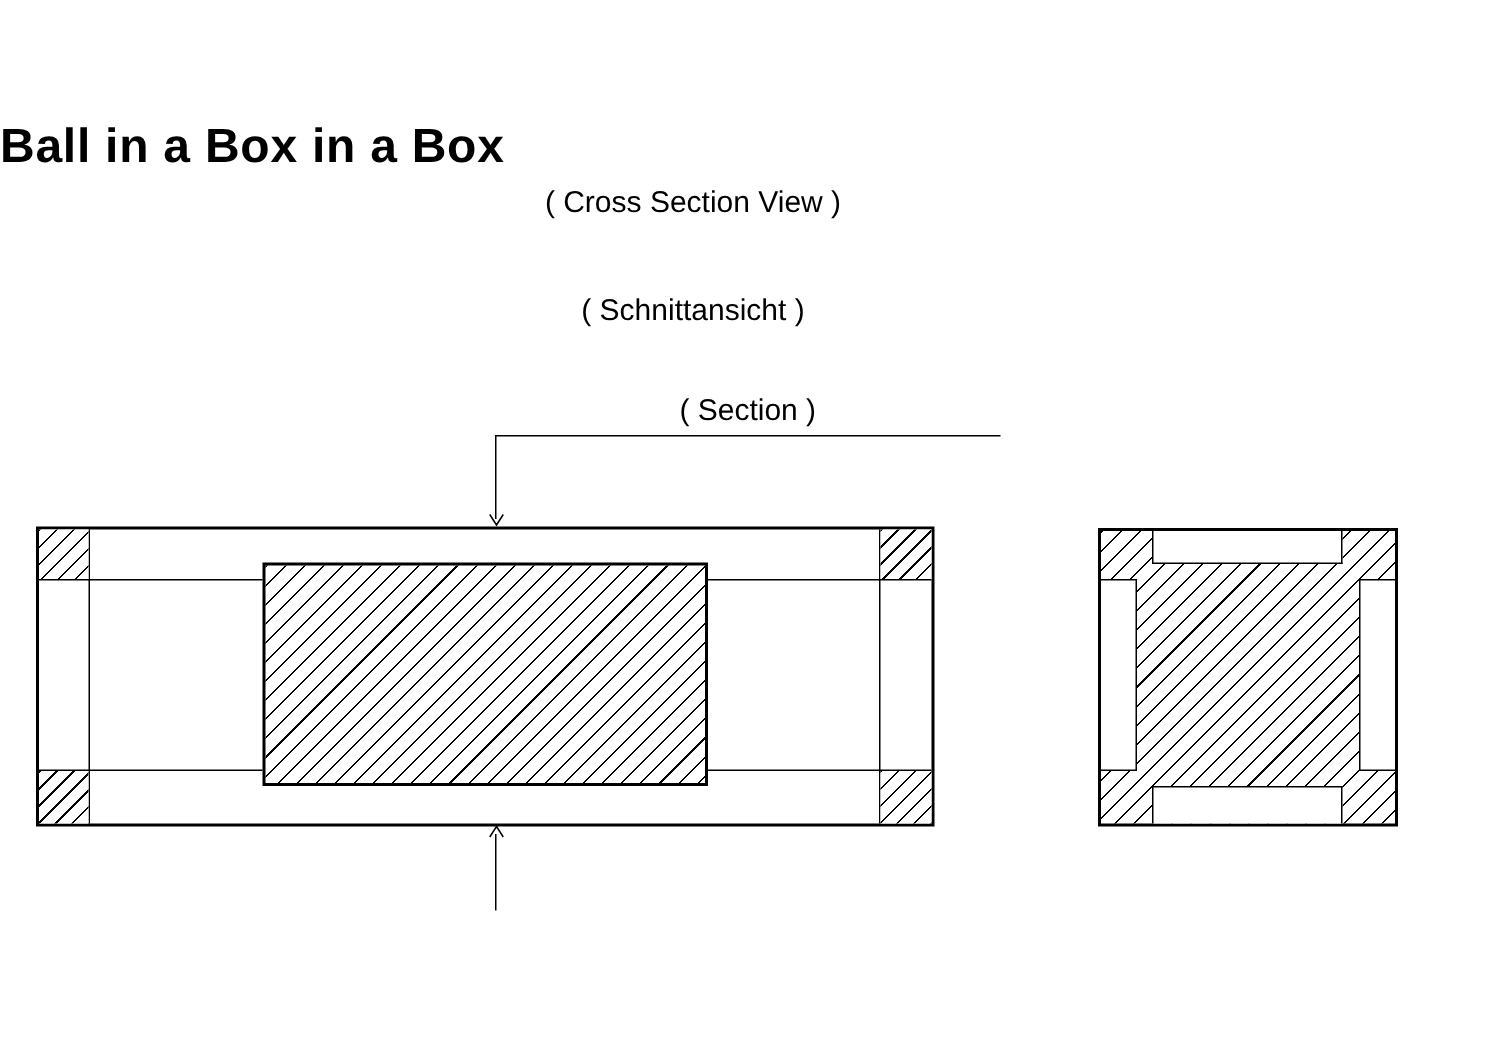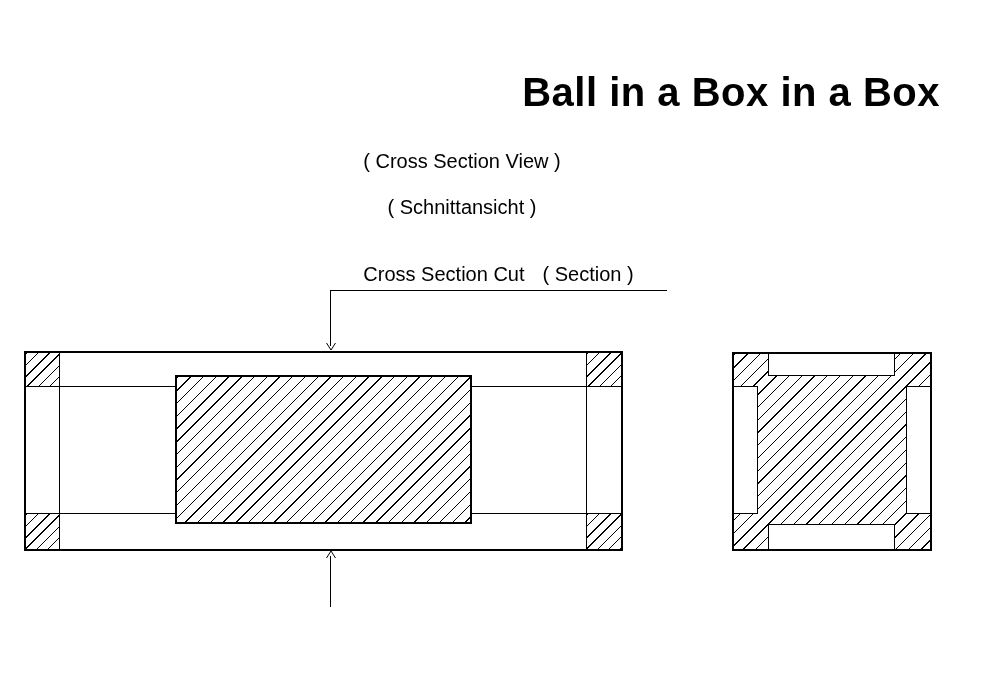--- a/index.html
+++ b/index.html
@@ -12,47 +12,46 @@
   .ln{position:absolute;background:#000;}
   .hatch{
     background-color:#ffffff;
     background-image:repeating-linear-gradient(135deg,#000 0,#000 1px,transparent 1px,transparent 9px);
   }
   .hatch-fine{
     background-color:#ffffff;
     background-image:repeating-linear-gradient(135deg,#000 0,#000 1px,transparent 1px,transparent 8px);
   }
   .title{
-    left:0;top:70px;width:940px;text-align:right;
-    font-size:40px;font-weight:bold;line-height:1.1;letter-spacing:0.5px;
+    left:0;top:80px;width:940px;text-align:left;
+    font-size:32px;font-weight:bold;line-height:1.1;letter-spacing:0.5px;
   }
   .subtitle{
     left:0;width:924px;text-align:center;
     font-size:20px;line-height:1.1;
   }
   .cutlabel{
     left:330px;top:263px;width:337px;
     display:flex;justify-content:center;gap:18px;
     font-size:20px;line-height:1.1;white-space:nowrap;
   }
   .view{position:absolute;border:2px solid #000;box-sizing:border-box;}
   .notch{
     position:absolute;background:#ffffff;border:1px solid #000;box-sizing:border-box;
   }
   svg{display:block;}
 </style>
 </head>
 <body>
 
 <div class="abs title">Ball in a Box in a Box</div>
-<div class="abs subtitle" style="top:150px;">( Cross Section View )</div>
+<div class="abs subtitle" style="top:124px;">( Cross Section View )</div>
 <div class="abs subtitle" style="top:196px;">( Schnittansicht )</div>
 
 <div class="abs cutlabel">
-  <span>Cross Section Cut</span>
   <span>( Section )</span>
 </div>
 <div class="ln" style="left:330px;top:290px;width:337px;height:1px;"></div>
 <div class="ln" style="left:330px;top:290px;width:1px;height:56px;"></div>
 <span class="abs" style="left:325px;top:342px;">
   <svg width="12" height="9" viewBox="0 0 12 9">
     <path d="M1.5 1 L6 8 L10.5 1" fill="none" stroke="#000" stroke-width="1"></path>
   </svg>
 </span>
 

